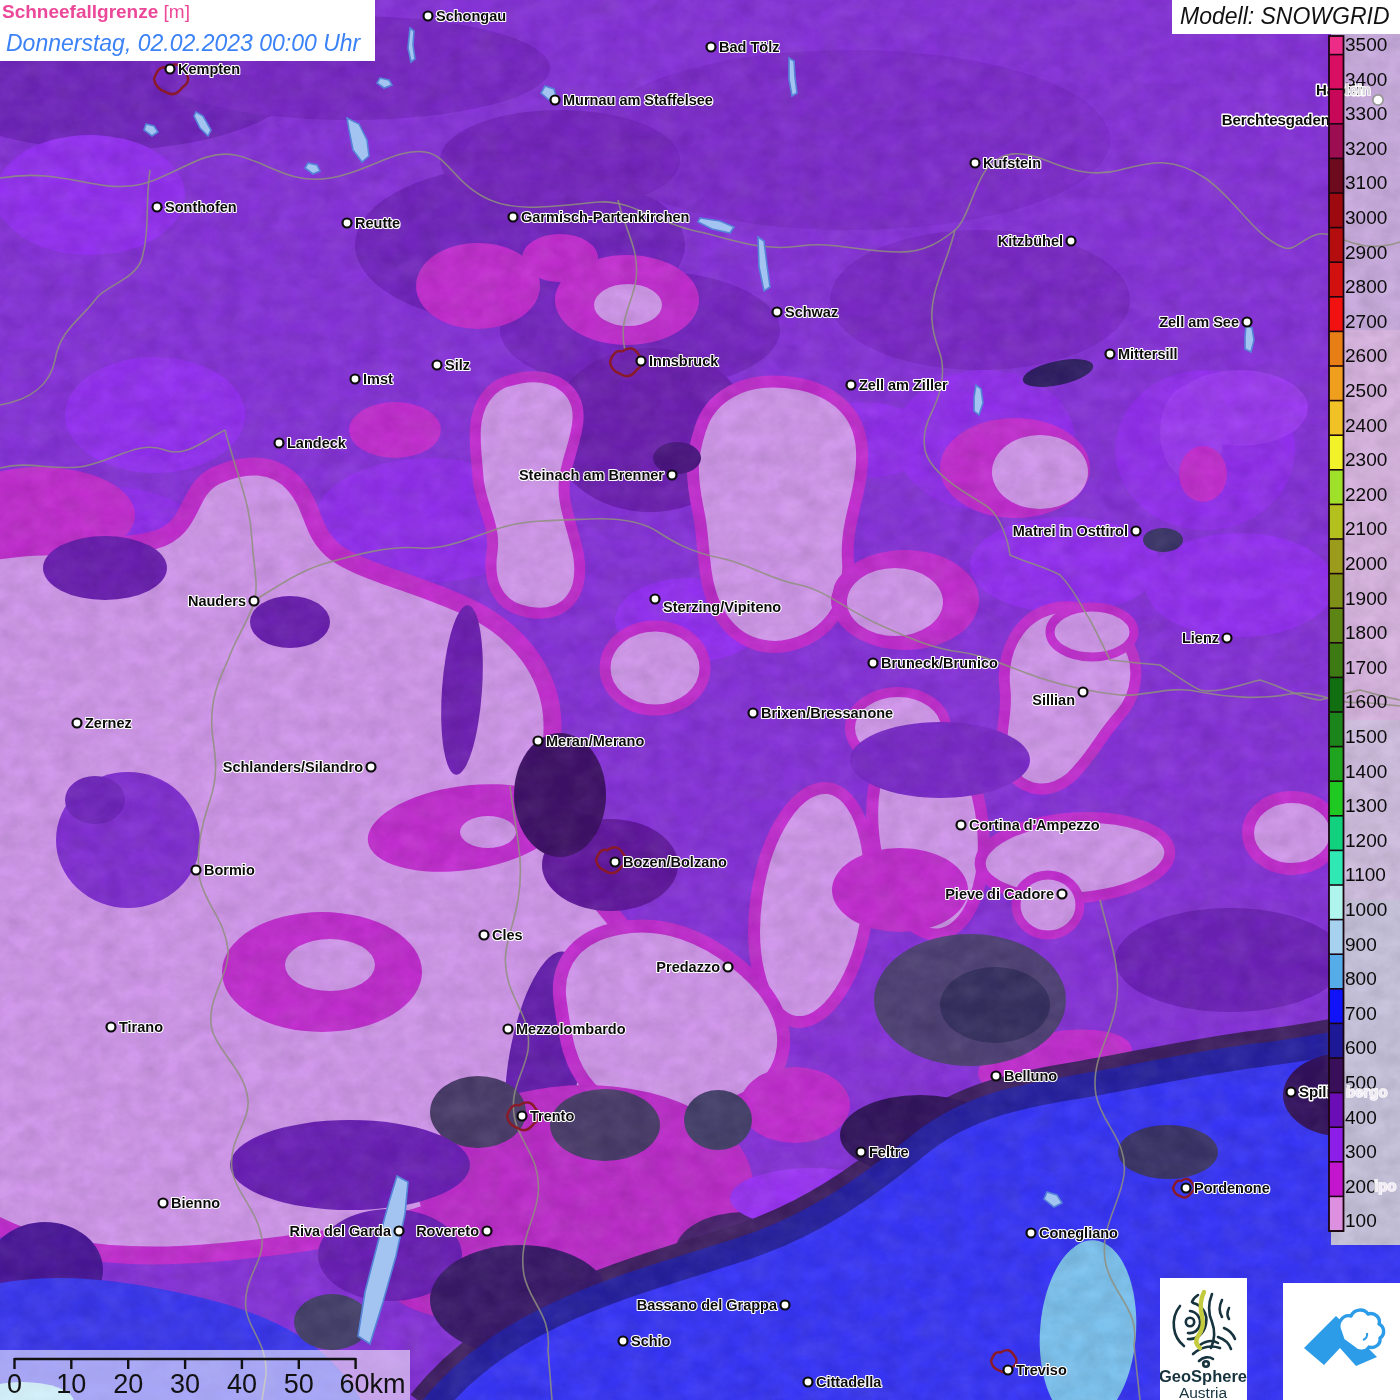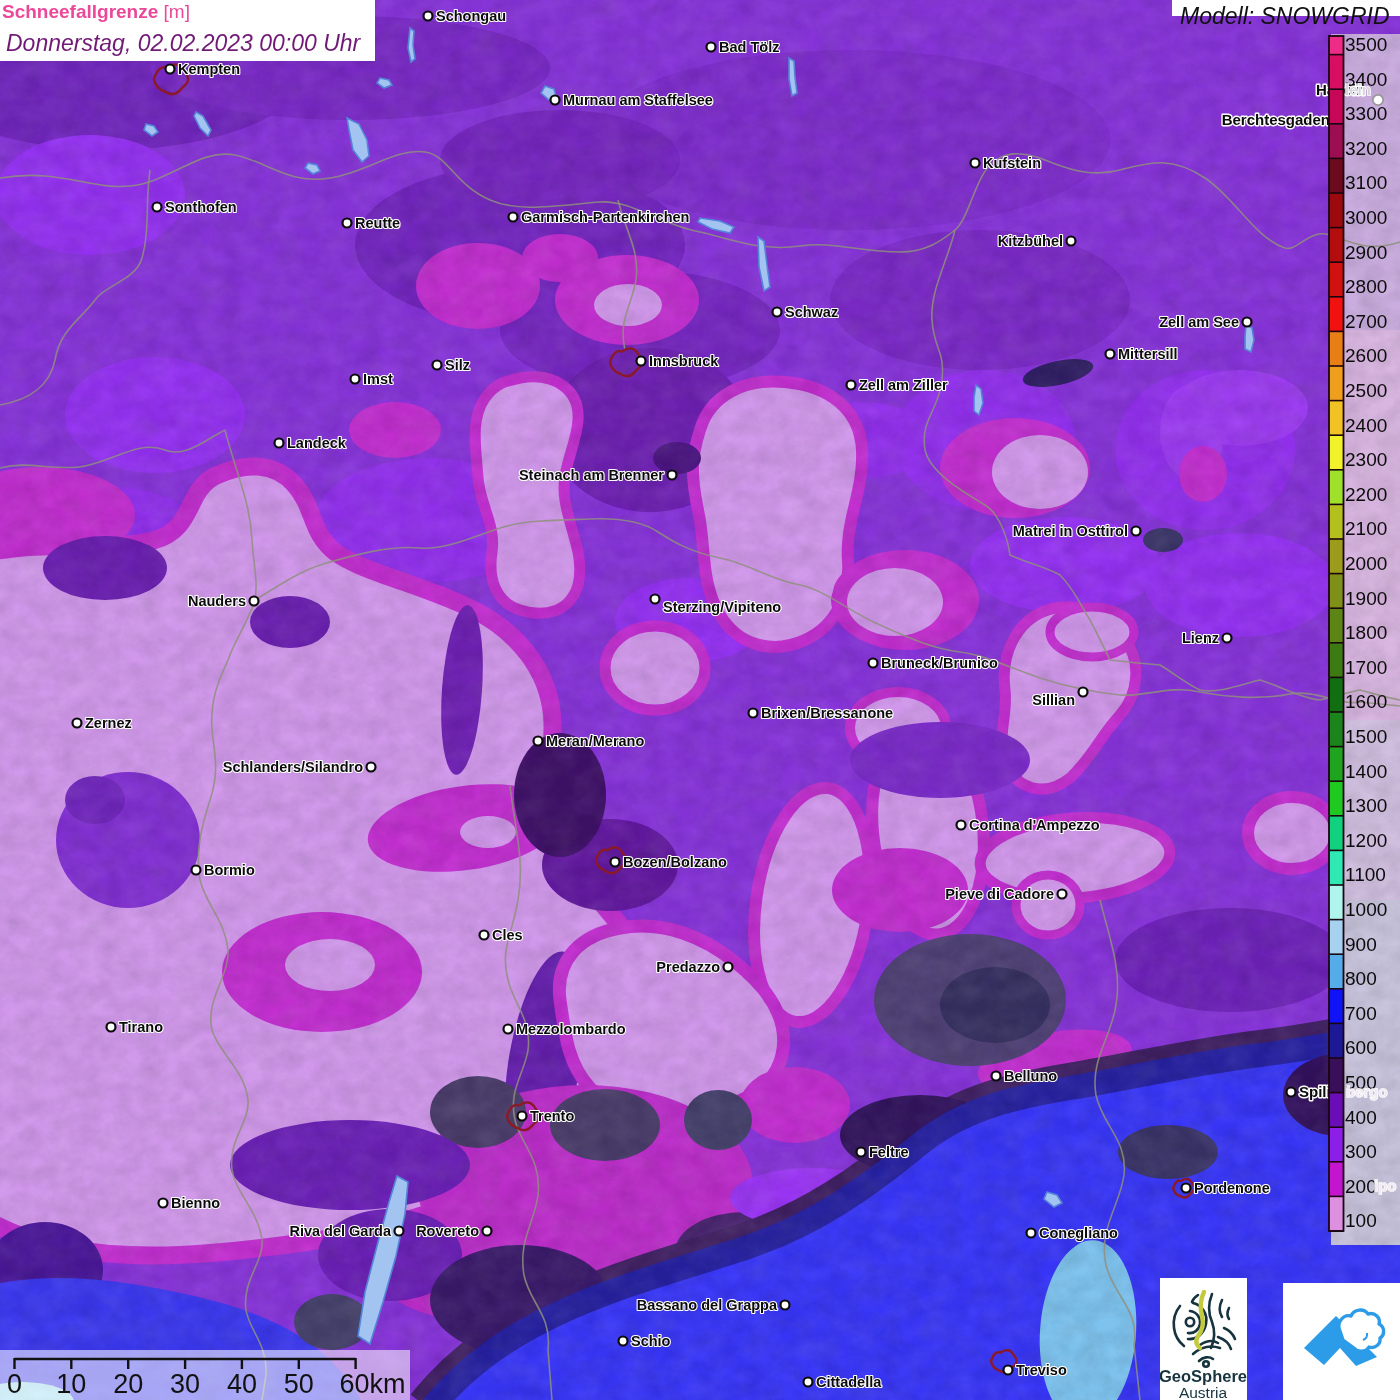--- a/index.html
+++ b/index.html
@@ -1,22 +1,22 @@
 <!DOCTYPE html>
 <html><head><meta charset="utf-8"><title>Schneefallgrenze</title>
 <style>
 html,body{margin:0;padding:0;width:1400px;height:1400px;overflow:hidden;background:#8633D8;
 font-family:"Liberation Sans",sans-serif}
 #map{position:absolute;left:0;top:0}
 .wb{position:absolute;background:#fff}
 #title{left:0;top:0;width:375px;height:61px}
 #title .l1{position:absolute;left:2px;top:1px;font-size:19px;font-weight:bold;color:#ec4899;white-space:nowrap}
 #title .l1 span{font-weight:normal}
-#title .l2{position:absolute;left:6px;top:30px;font-size:23px;font-style:italic;color:#701a75;white-space:nowrap}
-#model{left:1172px;top:0;width:228px;height:16px}
+#title .l2{position:absolute;left:6px;top:30px;font-size:23px;font-style:italic;color:#3b82f6;white-space:nowrap}
+#model{left:1172px;top:0;width:228px;height:34px}
 #model .t{position:absolute;left:8px;top:3px;font-size:23px;font-style:italic;color:#111;white-space:nowrap}
 #scale{left:0;top:1350px;width:410px;height:50px;background:rgba(255,255,255,0.55)}
 #gs{left:1160px;top:1278px;width:87px;height:122px}
 #lg2{left:1283px;top:1283px;width:117px;height:117px}
 </style></head>
 <body>
 <div id="map">
 <svg width="1400" height="1400" viewBox="0 0 1400 1400" font-family="Liberation Sans, sans-serif">
 <defs>
 <filter id="nz1" x="0" y="0" width="100%" height="100%">

